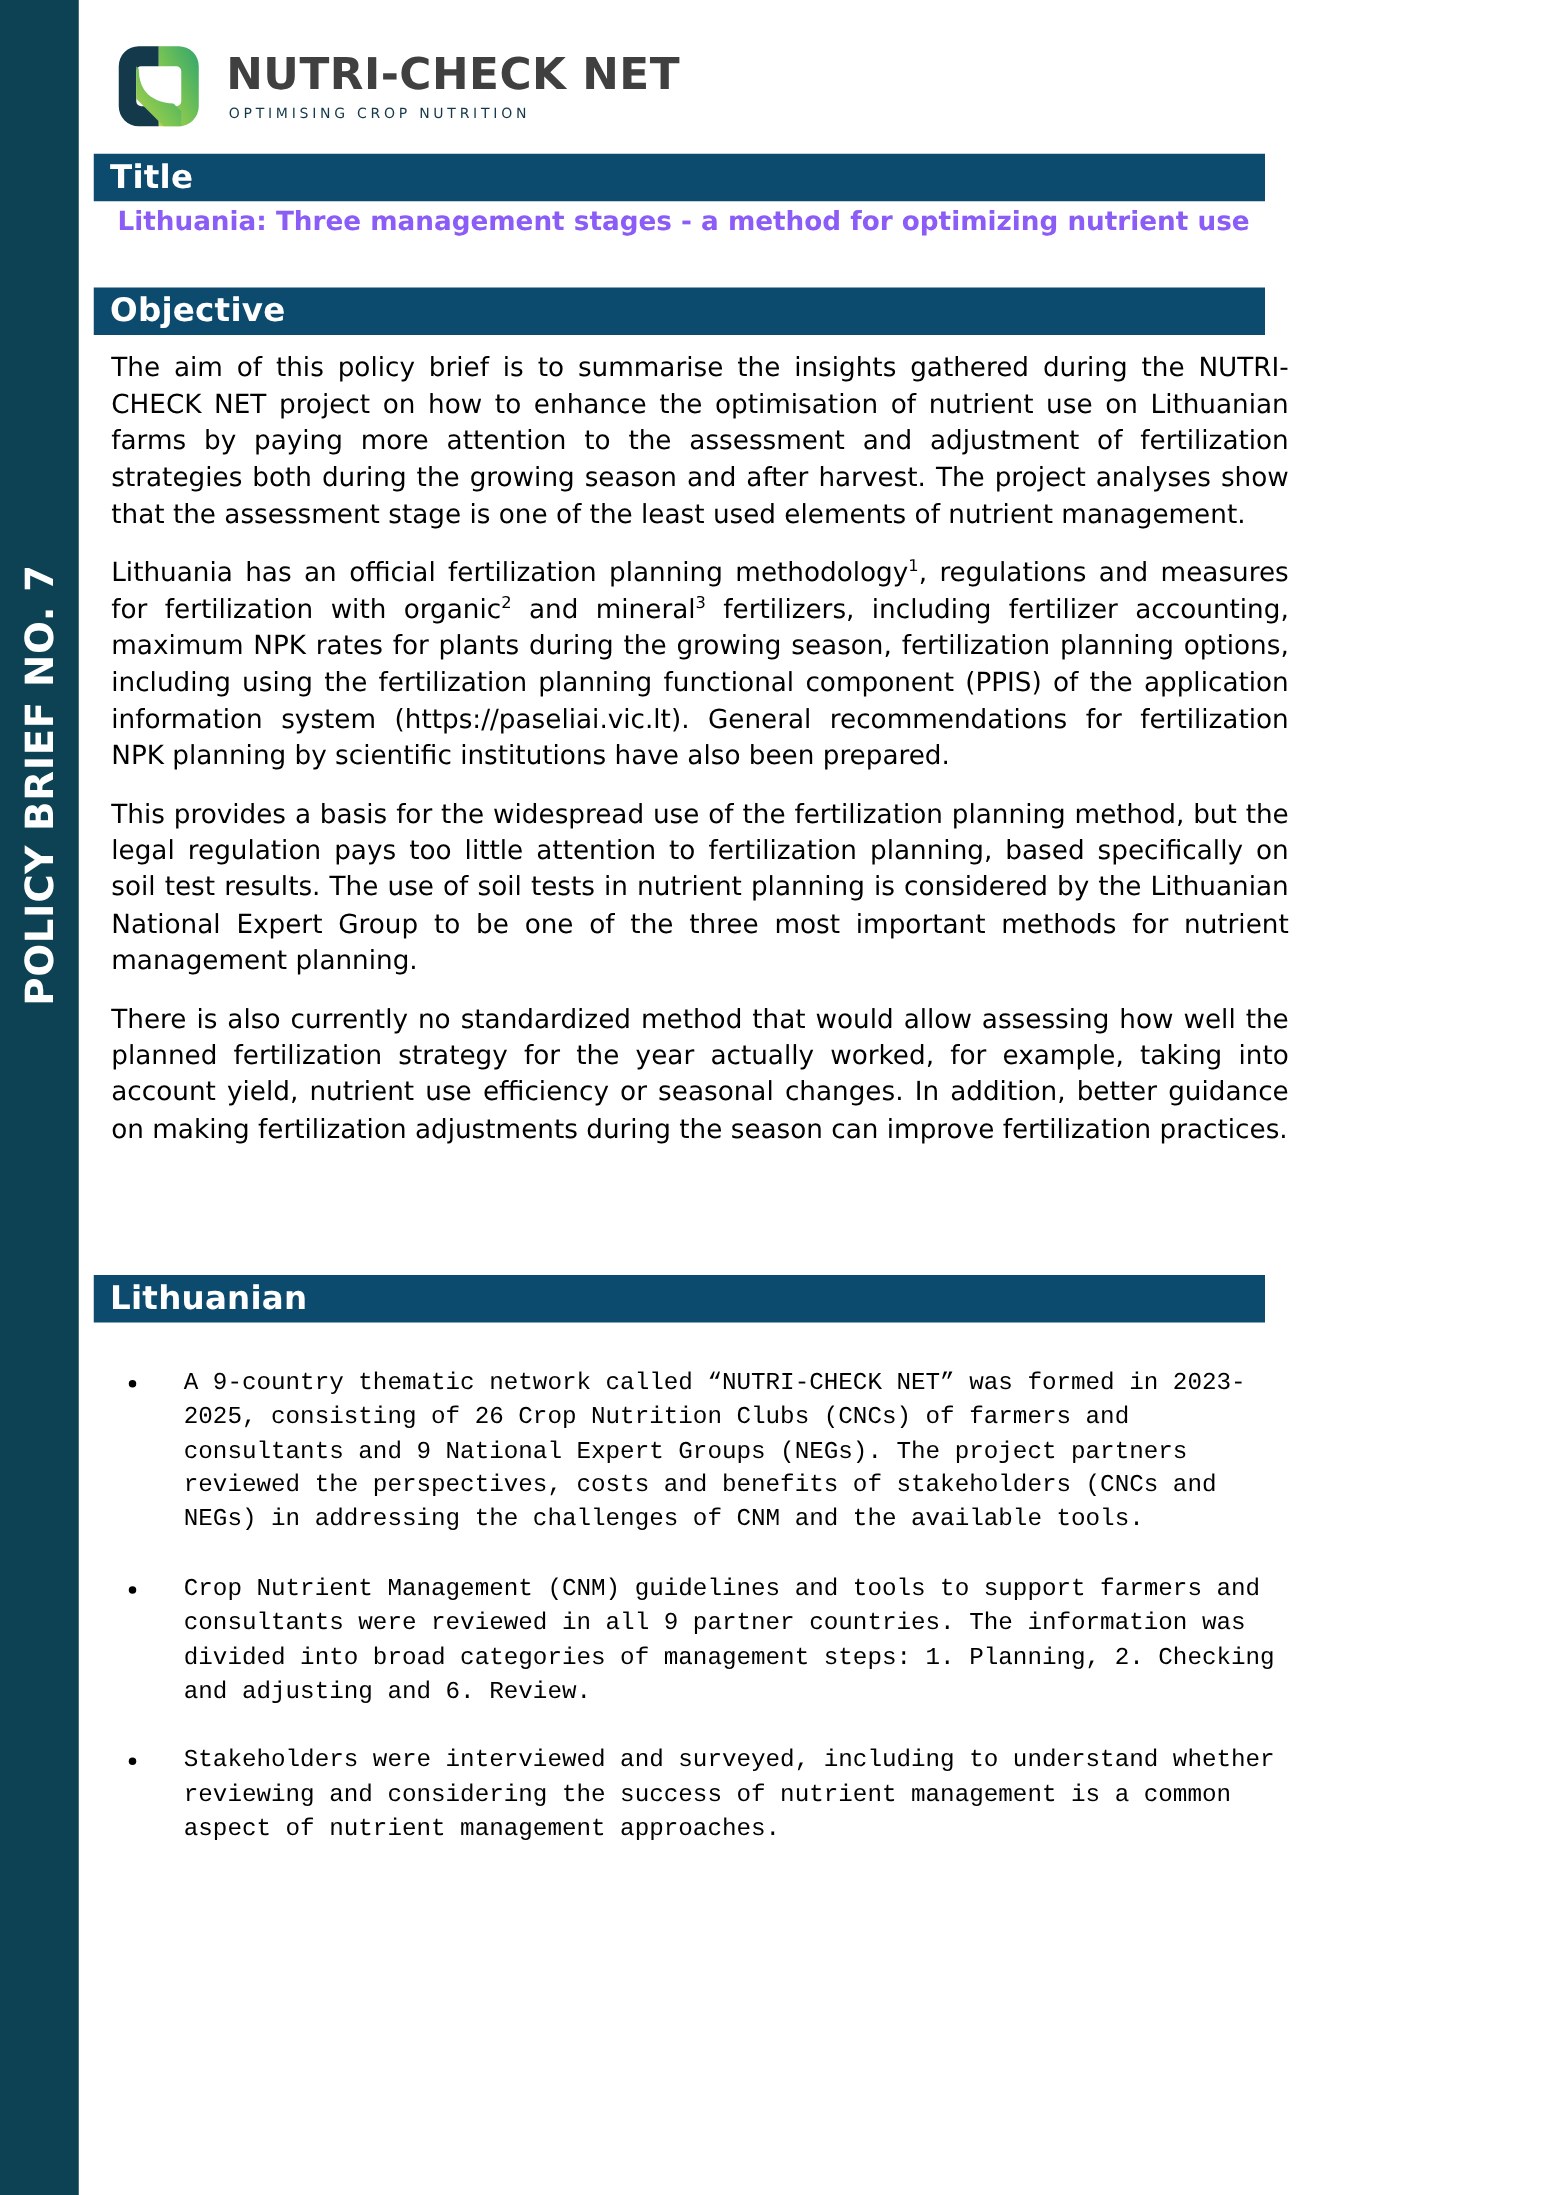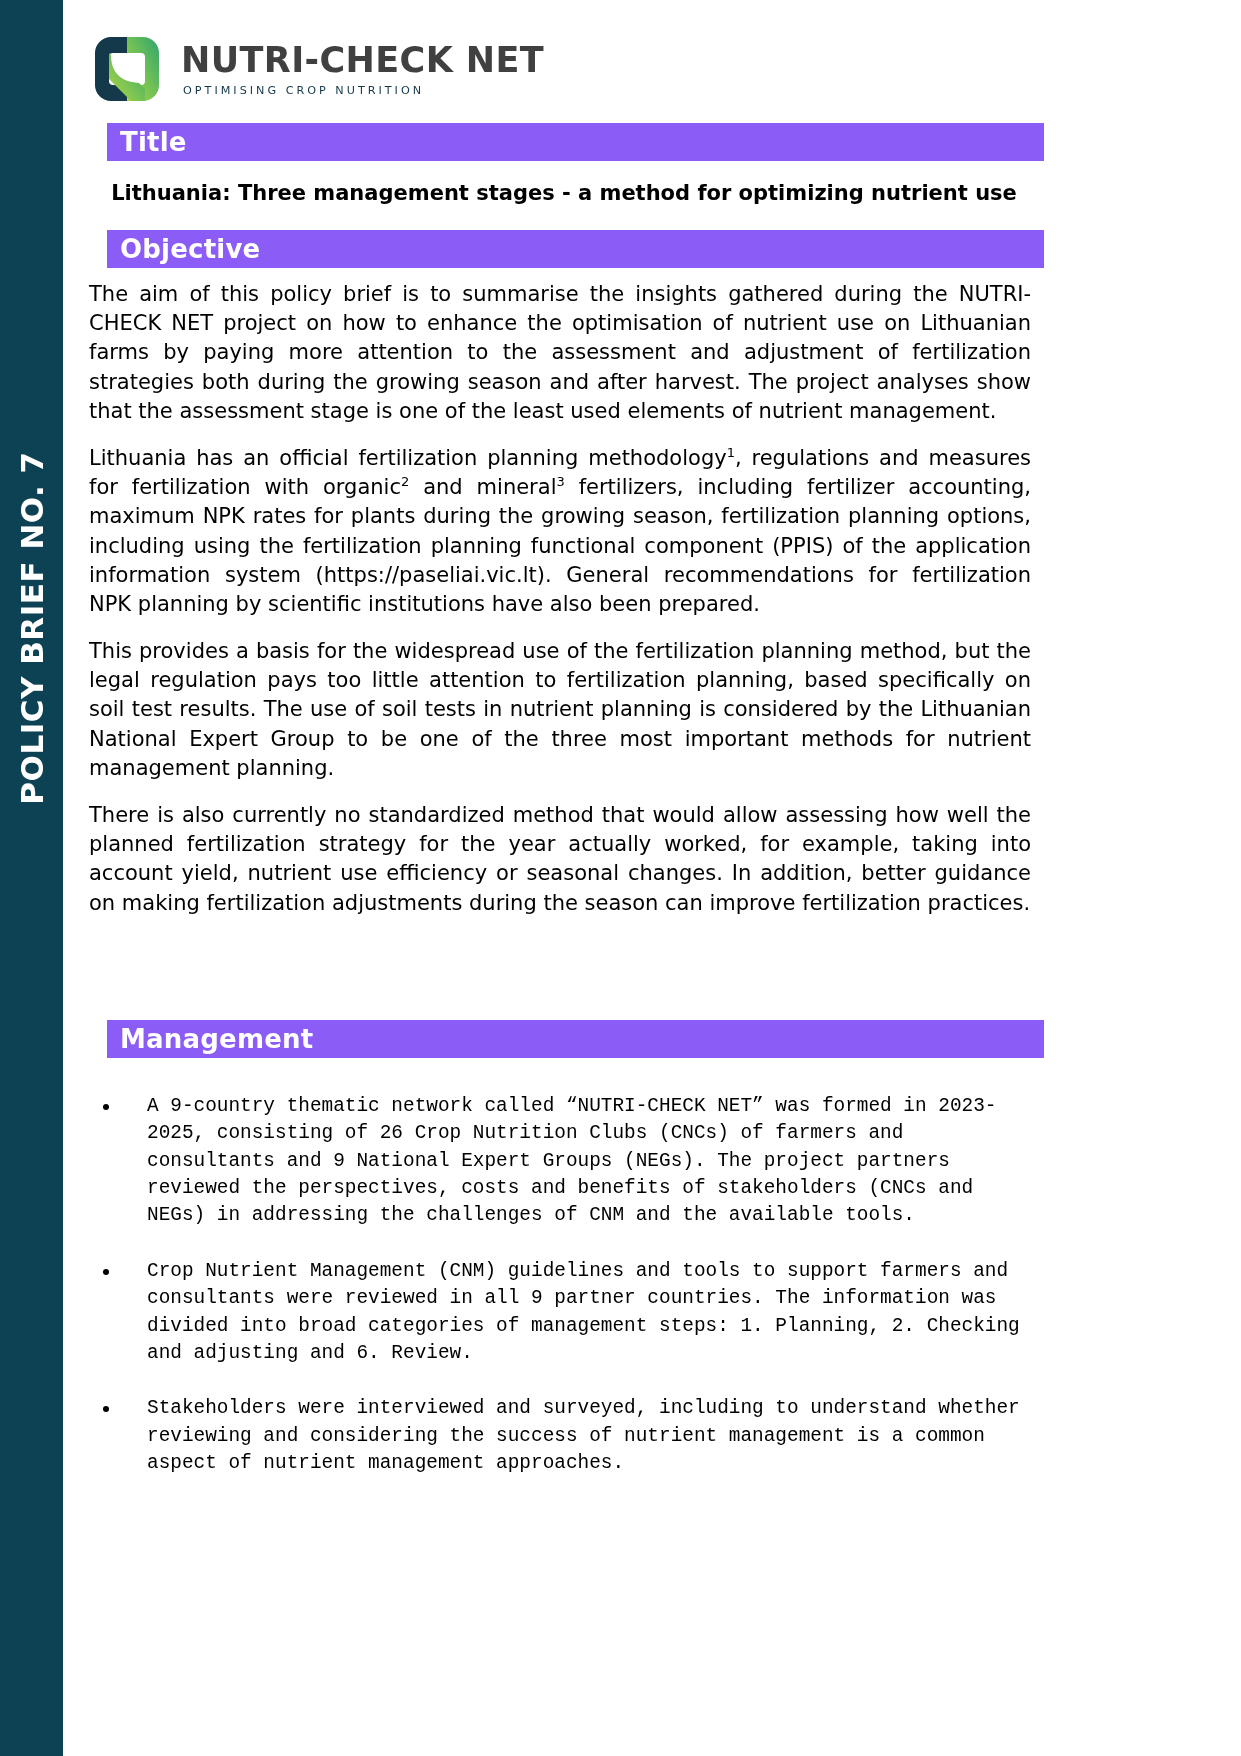--- a/index.html
+++ b/index.html
@@ -81,48 +81,47 @@
     font-size: 11.2px;
     color: #14394b;
     letter-spacing: 3.0px;
     margin-top: 6px;
     margin-left: 2px;
   }
 
   
   .section-head {
     position: absolute;
-    left: 44px;
+    left: 12px;
     width: 937px;
     height: 38px;
-    background: #8b5cf6;
+    background: #0c4a6e;
     display: flex;
     align-items: center;
   }
   .section-head span {
     color: #ffffff;
     font-family: "DejaVu Sans", sans-serif;
     font-weight: bold;
     font-size: 26px;
     padding-left: 13px;
     letter-spacing: 0.2px;
   }
 
   
   .doc-title {
     position: absolute;
     left: 31px;
-    top: 180px;
+    top: 164px;
     width: 940px;
     font-family: "DejaVu Sans", sans-serif;
     font-weight: bold;
     font-size: 21px;
-    color: #000000;
+    color: #8b5cf6;
     line-height: 1.3;
-    text-align: center;
   }
 
   
   .body-block {
     position: absolute;
     left: 26px;
     width: 942px;
   }
   .para {
     font-family: "DejaVu Sans", sans-serif;
@@ -215,21 +214,21 @@
   </div>
 
   <div class="body-block" style="top:280px;">
     <p class="para">The aim of this policy brief is to summarise the insights gathered during the NUTRI-CHECK NET project on how to enhance the optimisation of nutrient use on Lithuanian farms by paying more attention to the assessment and adjustment of fertilization strategies both during the growing season and after harvest. The project analyses show that the assessment stage is one of the least used elements of nutrient management.</p>
     <p class="para">Lithuania has an official fertilization planning methodology<sup>1</sup>, regulations and measures for fertilization with organic<sup>2</sup> and mineral<sup>3</sup> fertilizers, including fertilizer accounting, maximum NPK rates for plants during the growing season, fertilization planning options, including using the fertilization planning functional component (PPIS) of the application information system (https://paseliai.vic.lt). General recommendations for fertilization NPK planning by scientific institutions have also been prepared.</p>
     <p class="para">This provides a basis for the widespread use of the fertilization planning method, but the legal regulation pays too little attention to fertilization planning, based specifically on soil test results. The use of soil tests in nutrient planning is considered by the Lithuanian National Expert Group to be one of the three most important methods for nutrient management planning.</p>
     <p class="para">There is also currently no standardized method that would allow assessing how well the planned fertilization strategy for the year actually worked, for example, taking into account yield, nutrient use efficiency or seasonal changes. In addition, better guidance on making fertilization adjustments during the season can improve fertilization practices.</p>
   </div>
 
   <div class="section-head" style="top:1020px;">
-    <span>Management</span>
+    <span>Lithuanian</span>
   </div>
 
   <ul class="bullets" style="top:1093px;">
     <li>
       <span class="dot"></span>
       <span> A 9-country thematic network called “NUTRI-CHECK NET” was formed in 2023-2025, consisting of 26 Crop Nutrition Clubs (CNCs) of farmers and consultants and 9 National Expert Groups (NEGs). The project partners reviewed the perspectives, costs and benefits of stakeholders (CNCs and NEGs) in addressing the challenges of CNM and the available tools.</span>
     </li>
     <li>
       <span class="dot"></span>
       <span> Crop Nutrient Management (CNM) guidelines and tools to support farmers and consultants were reviewed in all 9 partner countries. The information was divided into broad categories of management steps: 1. Planning, 2. Checking and adjusting and 6. Review.</span>

